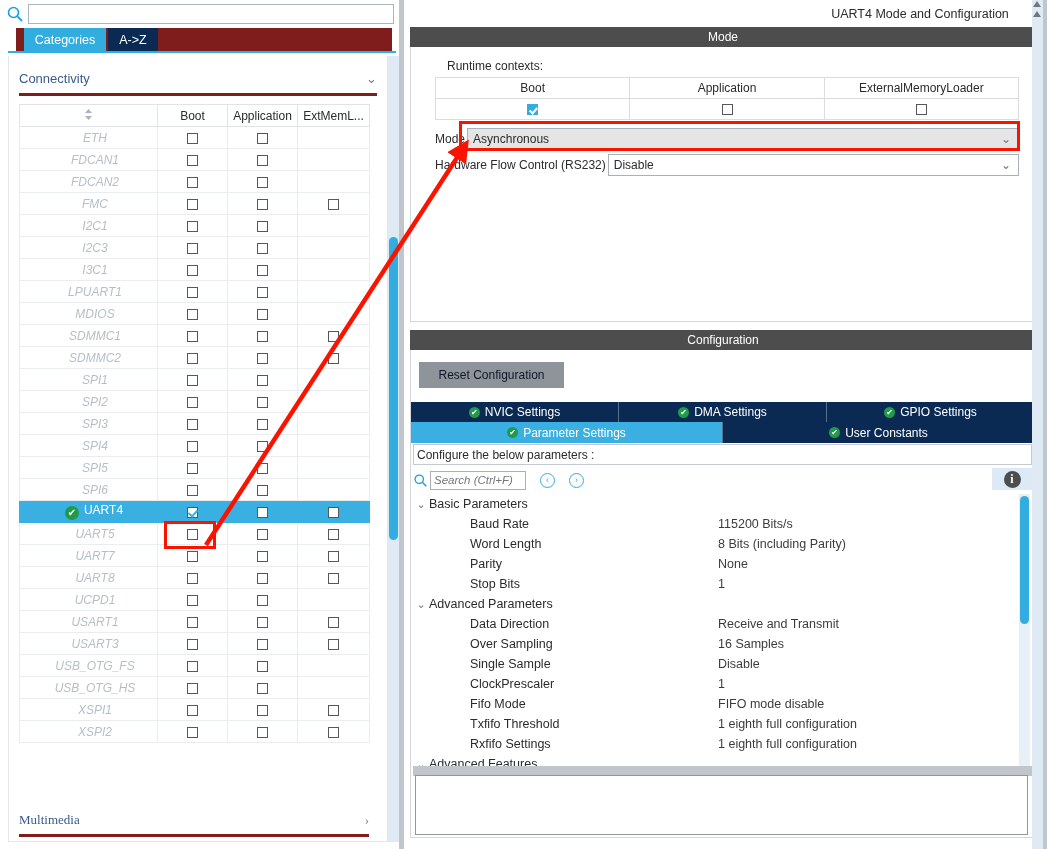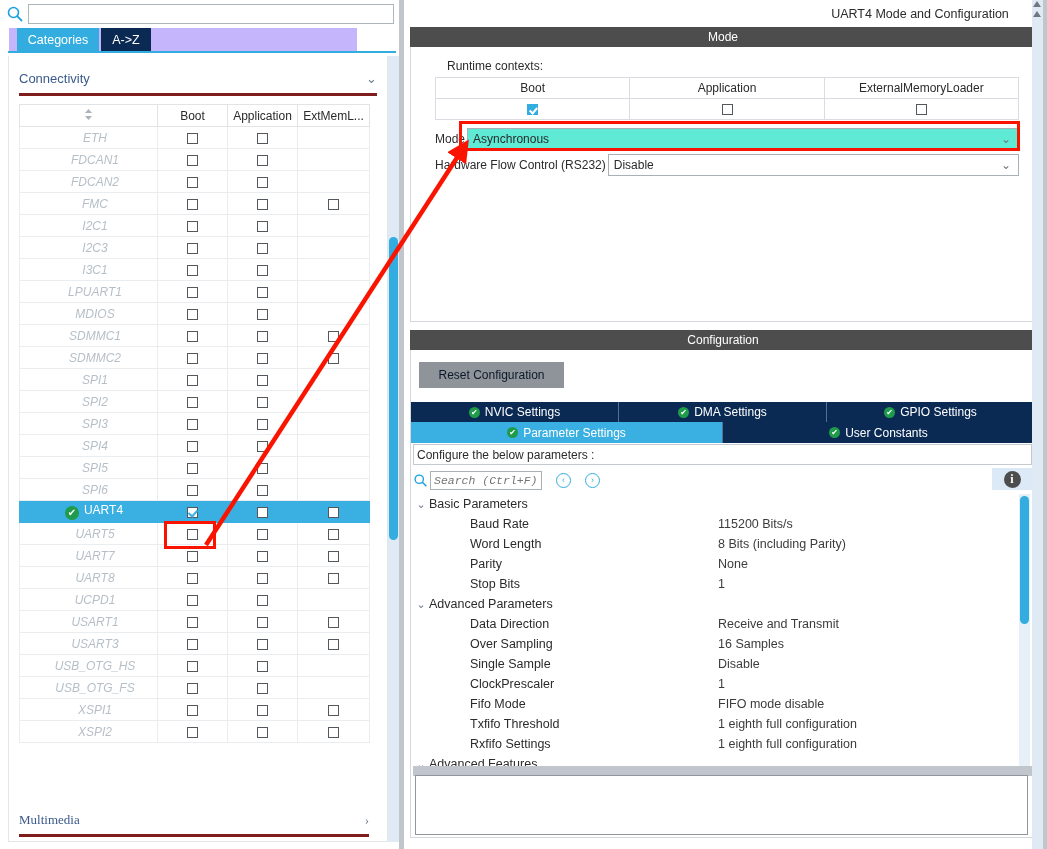--- a/index.html
+++ b/index.html
@@ -33,23 +33,23 @@
     border: 1px solid #aeb6bd;
     background: #fff;
     font-family: "Liberation Sans", sans-serif;
     font-size: 12px;
     padding: 0 4px;
     outline: none;
     margin-left: 4px;
     margin-right: 4px;
   }
   #tab-strip {
-    position: absolute; left: 9px; top: 28px;
-    width: 348px; height: 24px;
-    background: #c4b5fd;
+    position: absolute; left: 16px; top: 28px;
+    width: 376px; height: 24px;
+    background: #7f1d1d;
   }
   .lp-tab {
     position: absolute; top: 0; height: 24px;
     display: flex; align-items: center; justify-content: center;
     font-size: 12.5px; color: #ffffff;
     cursor: default; user-select: none;
   }
   #tab-categories { left: 8px; width: 82px; background: #33ade0; }
   #tab-az { left: 92px; width: 50px; background: #0a2a54; }
   #tab-underline {
@@ -189,21 +189,21 @@
   .field-row { position: absolute; display: flex; align-items: center; }
   #mode-row { left: 24px; top: 81px; width: 584px; height: 22px; }
   #hwfc-row { left: 24px; top: 107px; width: 584px; height: 22px; }
   .field-label { font-size: 12px; white-space: nowrap; color: #2b2b2b; }
   .combo {
     height: 22px; border: 1px solid #a9b0b7;
     display: flex; align-items: center; justify-content: space-between;
     padding: 0 4px 0 5px; font-size: 12px; background: #ffffff;
     color: #2b2b2b;
   }
-  .combo.highlighted { background: #5eead4; }
+  .combo.highlighted { background: #e5e5e5; }
   .cchev {
     width: 16px; text-align: center; color: #6f7880; font-size: 12px;
   }
 
   #config-band { left: 6px; top: 330px; width: 626px; }
   #config-box {
     position: absolute; left: 6px; top: 350px;
     width: 626px; height: 488px;
     background: #ffffff; border: 1px solid #d4d8dc; border-top: none;
   }
@@ -234,22 +234,22 @@
     width: 619px; height: 21px;
     border: 1px solid #c4cacf; background: #ffffff;
     display: flex; align-items: center; padding-left: 3px;
     font-size: 12px;
   }
   #param-search-row {
     position: absolute; left: 2px; top: 118px;
     width: 619px; height: 24px; display: flex; align-items: center;
   }
   #param-search-input {
-    width: 112px; height: 19px; border: 1px solid #a9b0b7;
-    font-family: Liberation Mono, monospace; font-size: 11.5px;
+    width: 96px; height: 19px; border: 1px solid #a9b0b7;
+    font-family: Liberation Sans, sans-serif; font-size: 11.5px;
     font-style: italic; color: #9aa3ab; padding: 0 3px; outline: none;
     background: #fff;
   }
   .circ-btn {
     width: 15px; height: 15px; border-radius: 50%;
     border: 1px solid #33ade0; color: #33ade0;
     font-size: 9px; line-height: 13px; text-align: center;
     margin-left: 14px;
   }
   #info-btn {
@@ -516,27 +516,27 @@
               <td><span class="cb"></span></td>
               <td><span class="cb"></span></td>
             </tr>
             <tr>
               <td class="name-cell"><span>USART3</span></td>
               <td><span class="cb"></span></td>
               <td><span class="cb"></span></td>
               <td><span class="cb"></span></td>
             </tr>
             <tr>
+              <td class="name-cell"><span>USB_OTG_FS</span></td>
+              <td><span class="cb"></span></td>
+              <td><span class="cb"></span></td>
+              <td></td>
+            </tr>
+            <tr>
               <td class="name-cell"><span>USB_OTG_HS</span></td>
-              <td><span class="cb"></span></td>
-              <td><span class="cb"></span></td>
-              <td></td>
-            </tr>
-            <tr>
-              <td class="name-cell"><span>USB_OTG_FS</span></td>
               <td><span class="cb"></span></td>
               <td><span class="cb"></span></td>
               <td></td>
             </tr>
             <tr>
               <td class="name-cell"><span>XSPI1</span></td>
               <td><span class="cb"></span></td>
               <td><span class="cb"></span></td>
               <td><span class="cb"></span></td>
             </tr>

